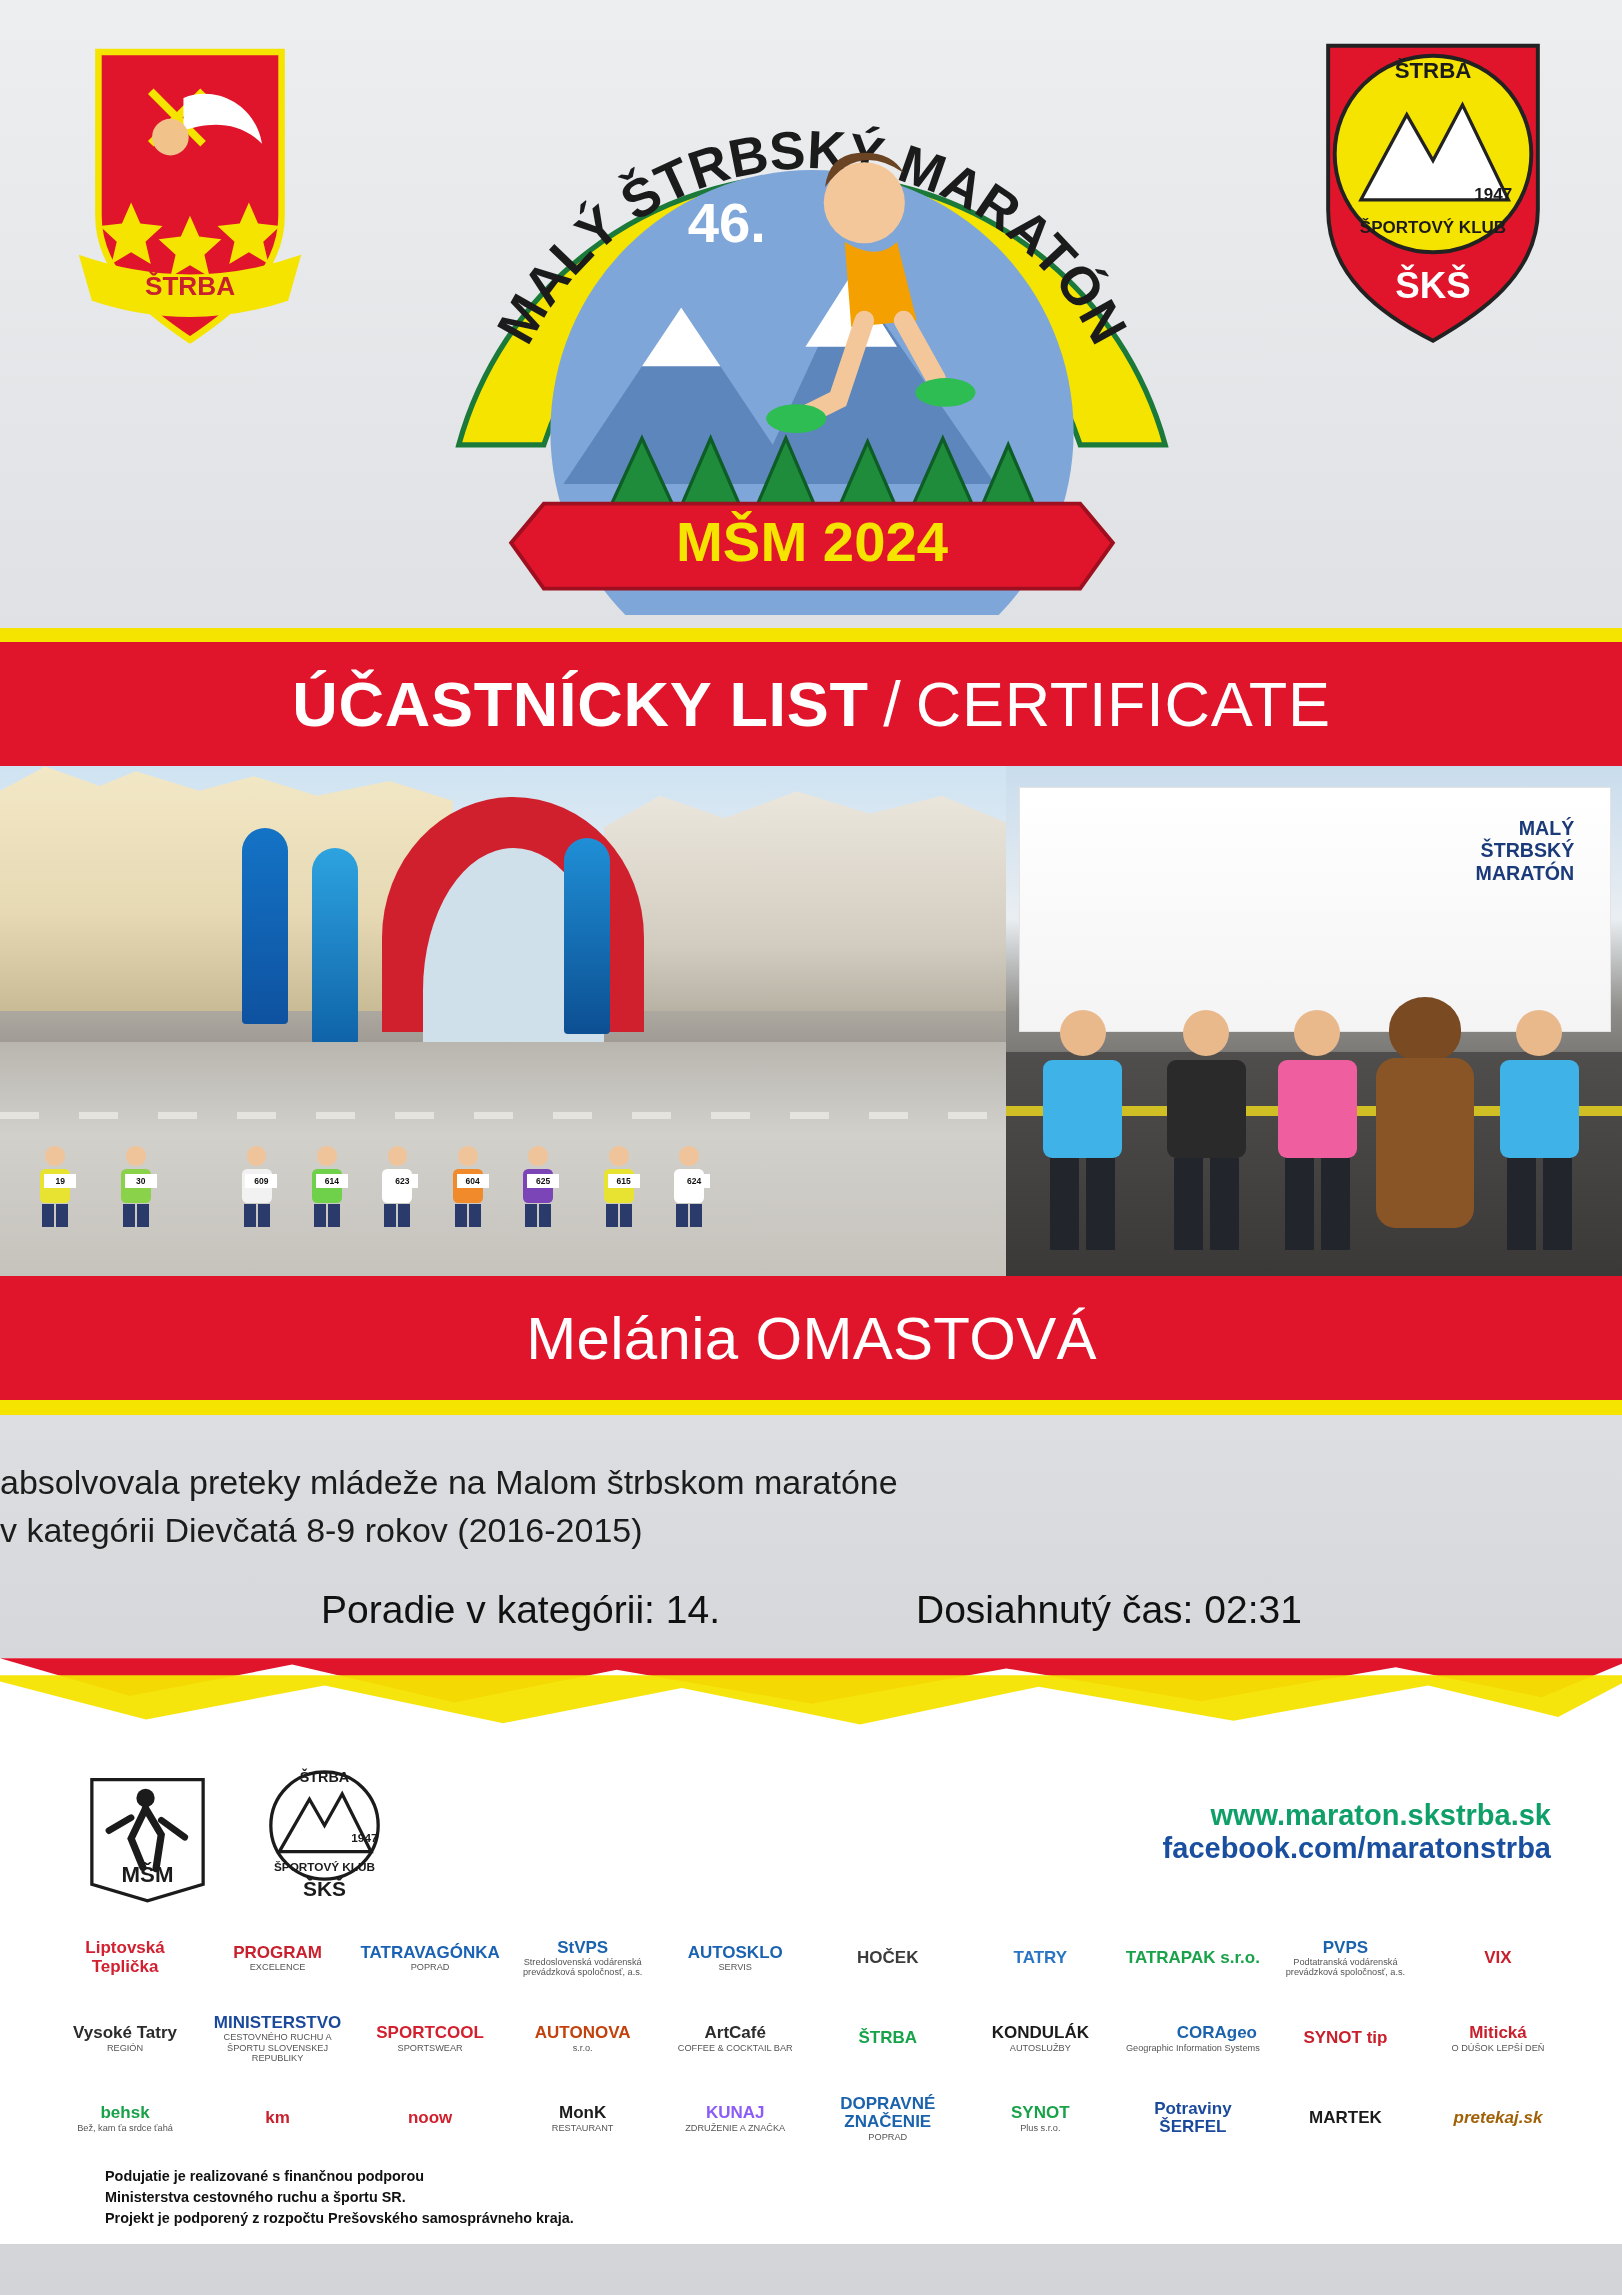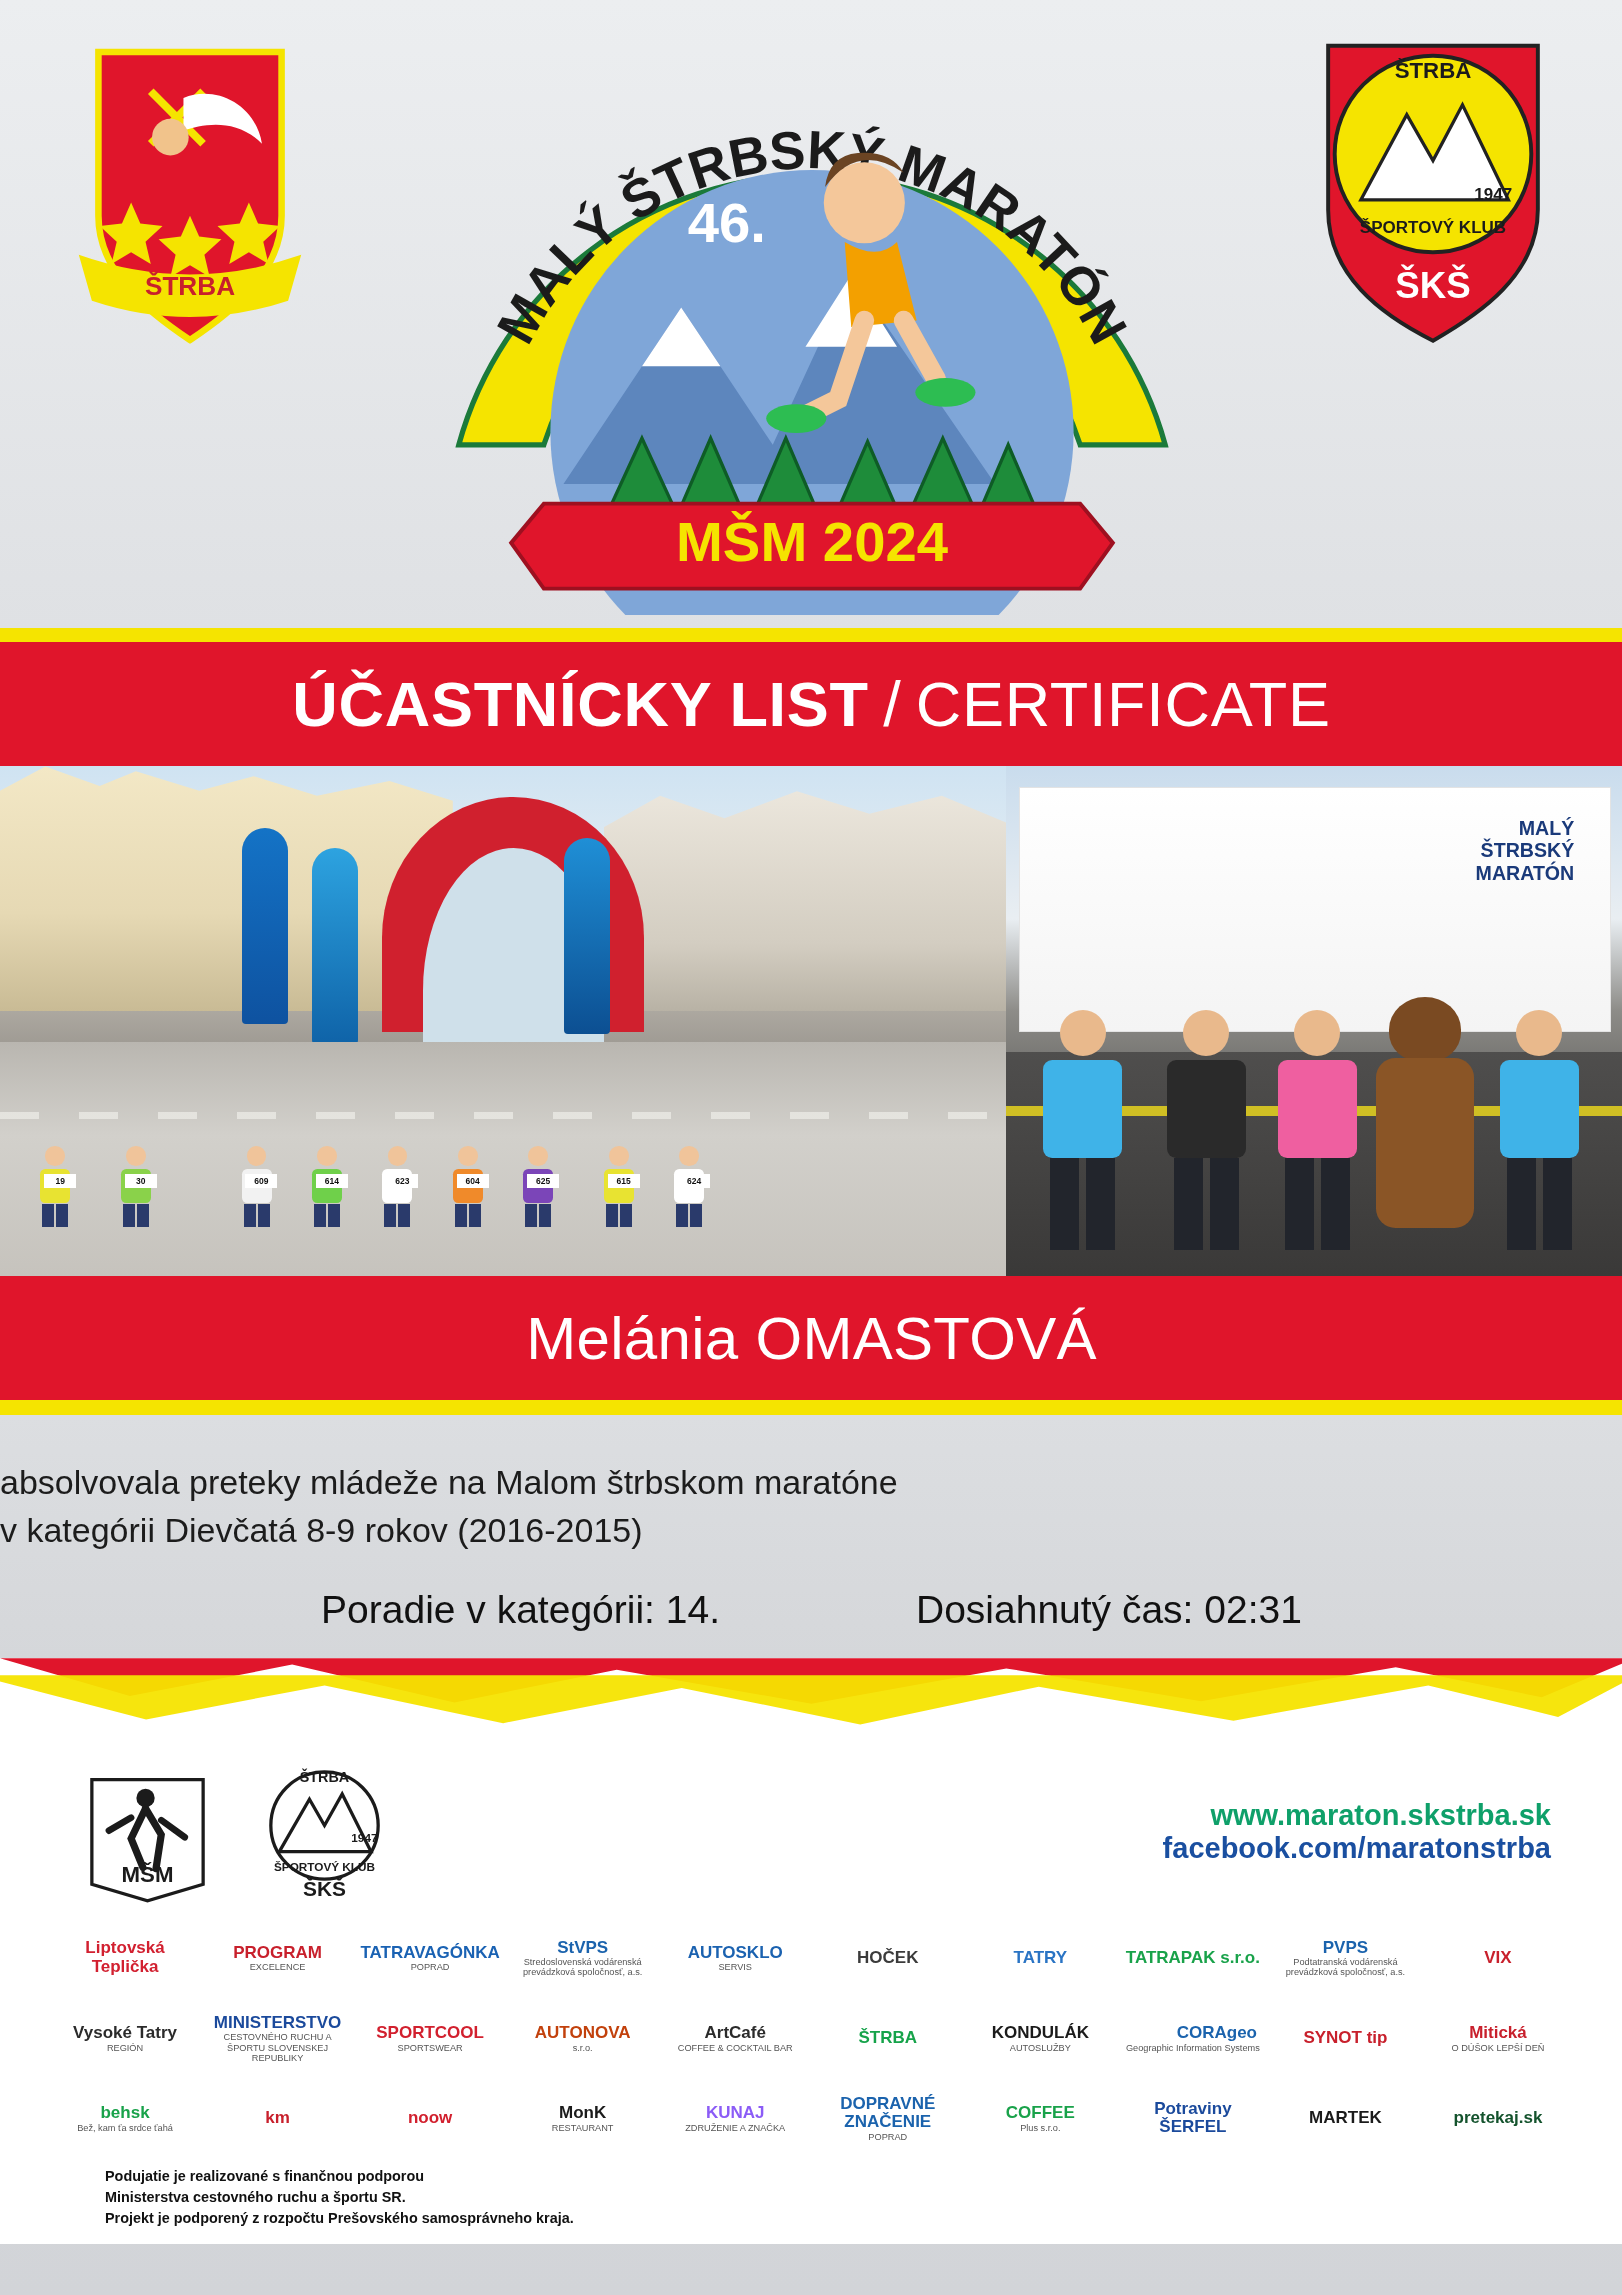--- a/index.html
+++ b/index.html
@@ -592,30 +592,30 @@
         </div>
         <div class="sp">
           <div class="big" style="color: #8b5cf6;">KUNAJ</div>
           <div class="sub">ZDRUŽENIE A ZNAČKA</div>
         </div>
         <div class="sp">
           <div class="big" style="color: rgb(27, 99, 173);">DOPRAVNÉ ZNAČENIE</div>
           <div class="sub">POPRAD</div>
         </div>
         <div class="sp">
-          <div class="big" style="color: rgb(25, 162, 74);">COFFEE</div>
+          <div class="big" style="color: rgb(25, 162, 74);">SYNOT</div>
           <div class="sub">Plus s.r.o.</div>
         </div>
         <div class="sp">
           <div class="big" style="color: rgb(27, 74, 156);">Potraviny ŠERFEL</div>
         </div>
         <div class="sp">
           <div class="big" style="color: rgb(27, 27, 27);">MARTEK</div>
         </div>
         <div class="sp">
-          <div class="big" style="color: #14532d;">pretekaj.sk</div>
+          <div class="big" style="color: #a16207; font-style: italic;">pretekaj.sk</div>
         </div>
       </div>
 
     <div class="disclaimer" id="disclaimer">Podujatie je realizované s finančnou podporou<br>Ministerstva cestovného ruchu a športu SR.<br>Projekt je podporený z rozpočtu Prešovského samosprávneho kraja.</div>
   </div>
 </div>
 
 
 </body></html>

